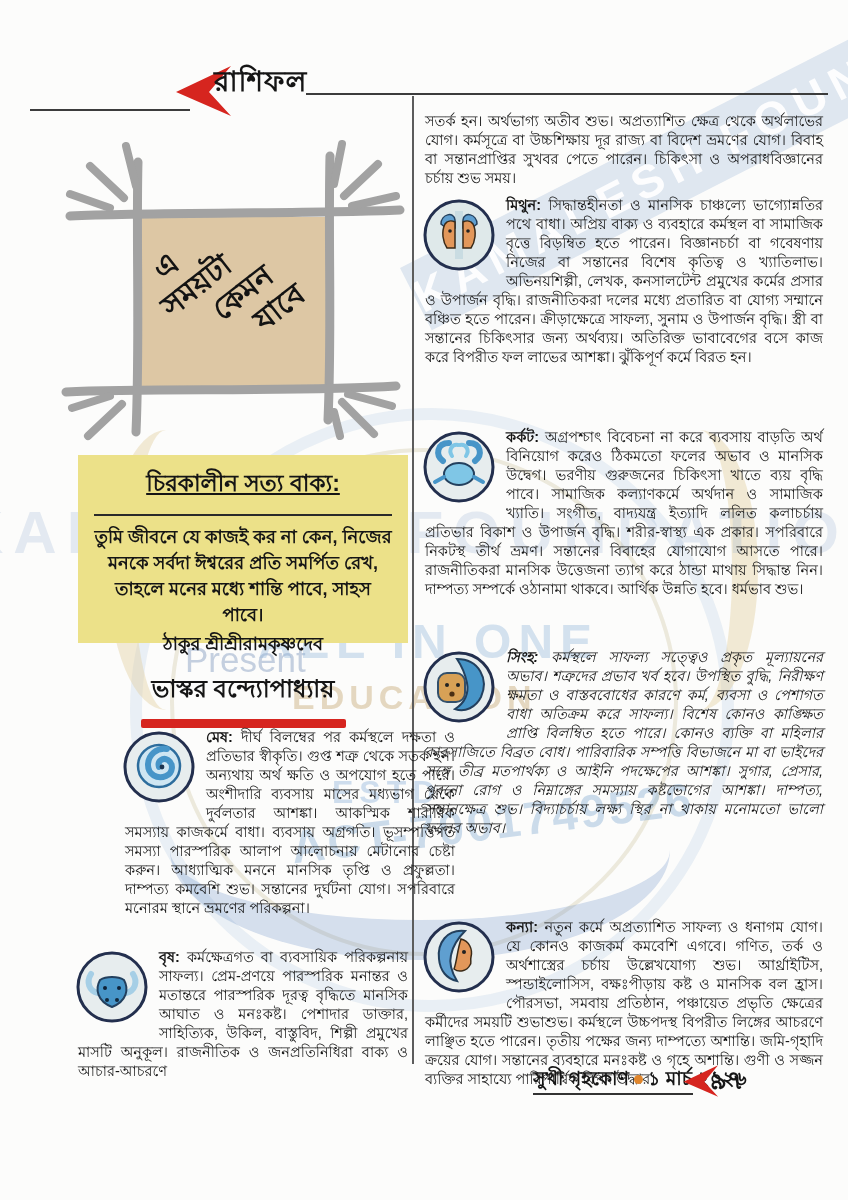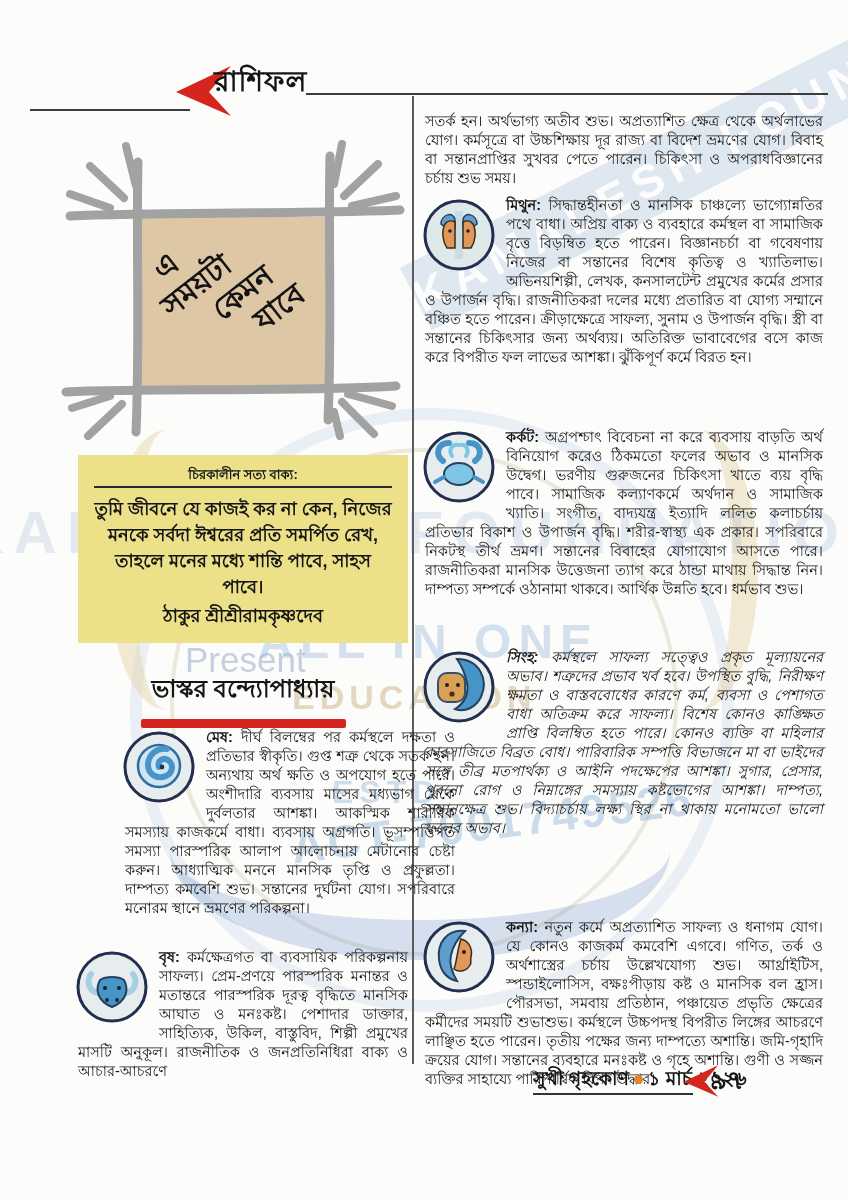--- a/index.html
+++ b/index.html
@@ -39,21 +39,21 @@
   .col-divider{left:412px;top:96px;width:2px;height:968px;background:#5c5c5c;}
   
   .body-text{font-size:14.5px;line-height:19px;font-weight:500;text-align:justify;}
   .sign-label{font-weight:800;}
   .zicon{float:left;width:76px;height:76px;margin:1px 9px 2px -4px;}
   section p{margin:0;}
   
   .illus{left:52px;top:120px;width:360px;height:324px;}
   .quote-box{left:78px;top:455px;width:330px;height:188px;background:var(--quote_bg,#ece189);
              box-sizing:border-box;padding:10px 16px 8px;text-align:center;}
-  .quote-title{font-size:13px;font-weight:800;padding-bottom:0;border-bottom:2px solid #2a2a2a;}
+  .quote-title{font-size:23px;font-weight:800;padding-bottom:10px;border-bottom:2px solid #2a2a2a;text-decoration:underline;}
   .quote-text{font-size:18px;font-weight:600;line-height:26px;margin-top:8px;}
   .quote-author{font-size:18px;font-weight:800;margin-top:2px;}
   .astro{left:78px;top:670px;width:330px;text-align:center;}
   .astro-name{font-size:24px;font-weight:800;}
   .astro-bar{width:205px;height:9px;background:var(--accent_red,#d6251f);margin:9px auto 0;border-radius:2px;}
   .sec-aries{left:78px;top:728px;width:330px;margin-left:47px;}
   .sec-taurus{left:78px;top:948px;width:330px;}
   
   .cont-para{left:425px;top:97px;width:398px;}
   .sec-gemini{left:425px;top:196px;width:398px;}

